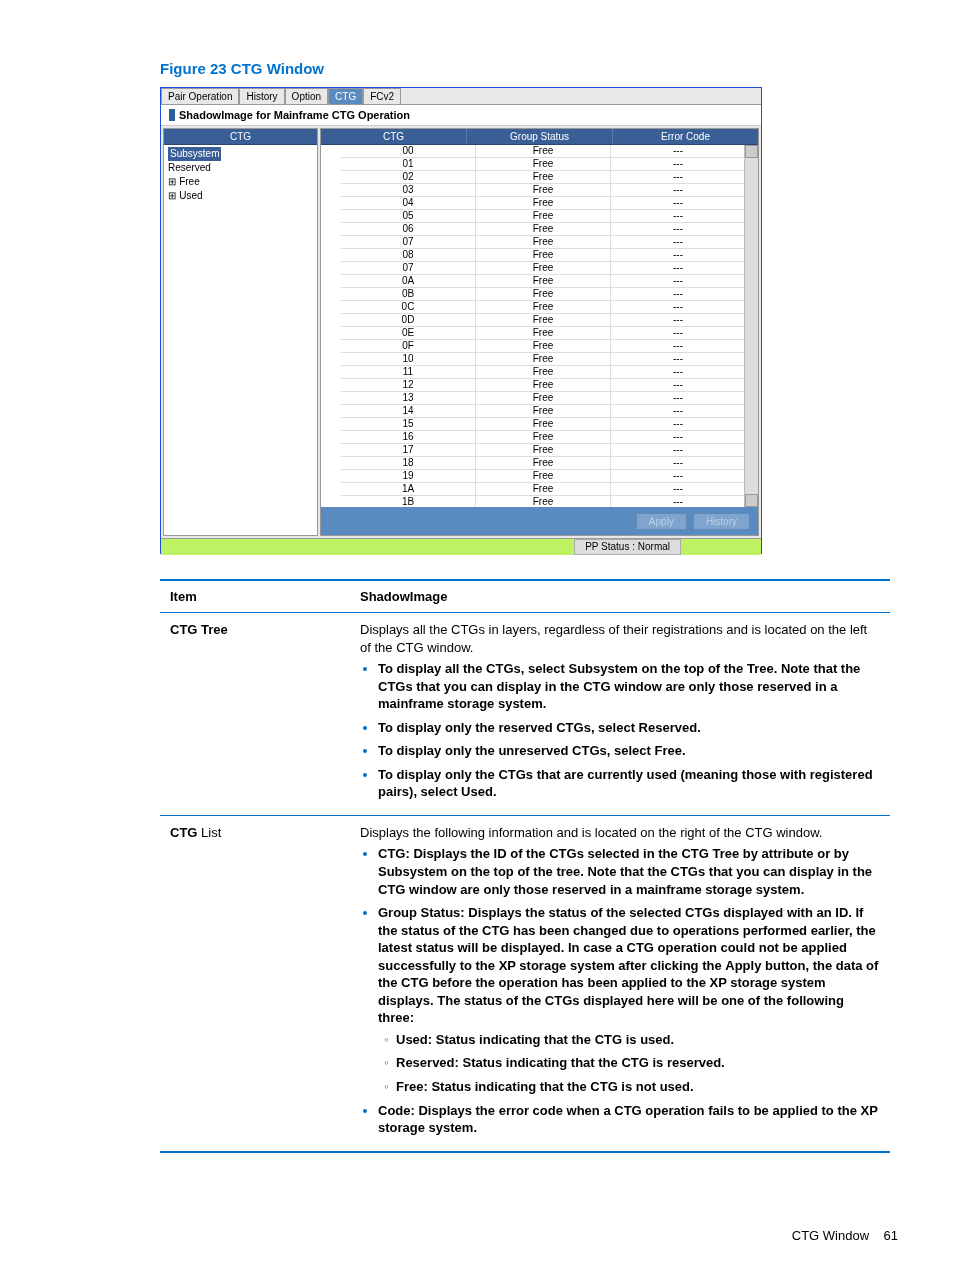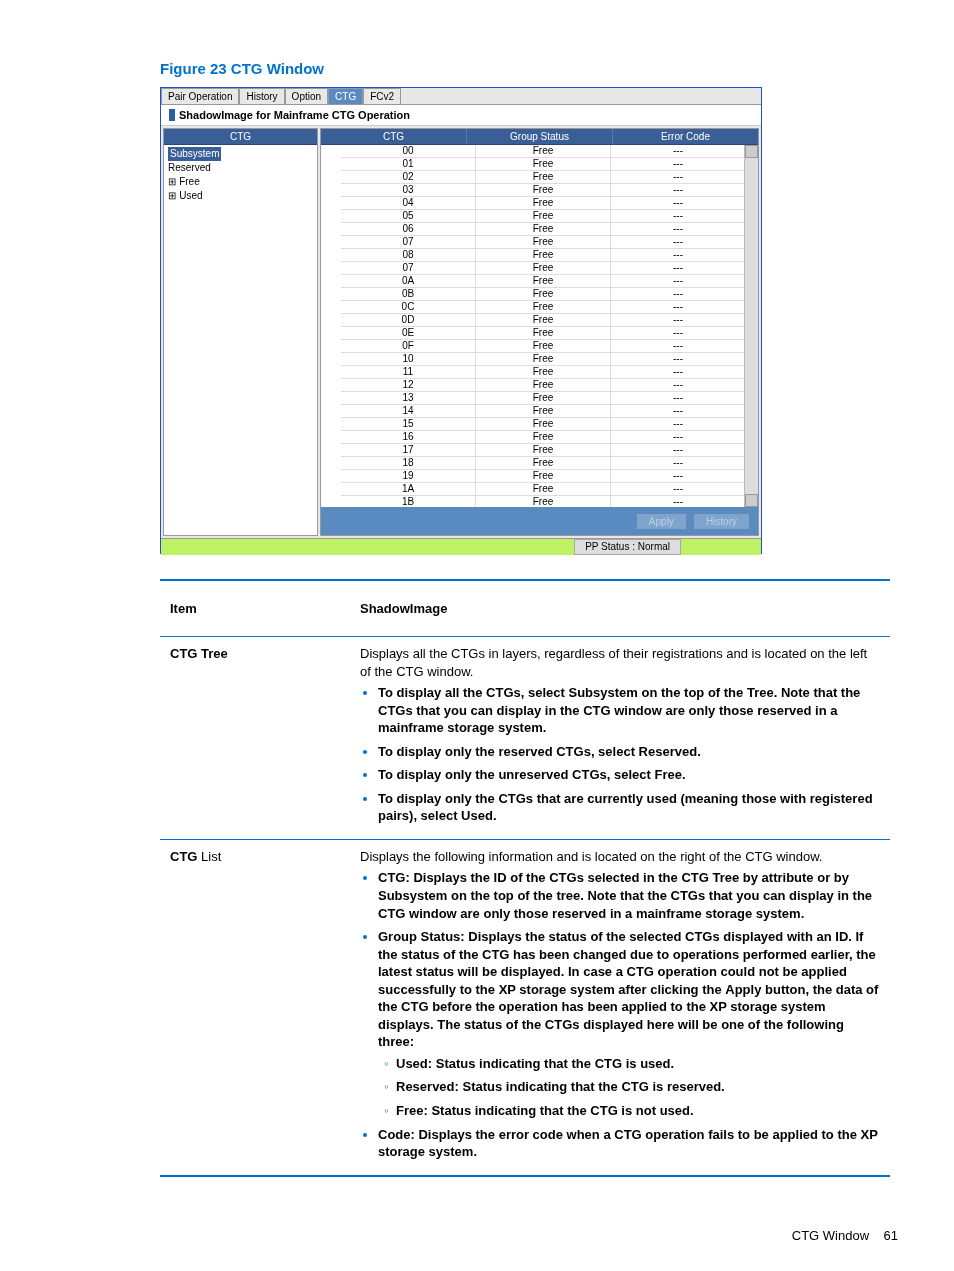--- a/index.html
+++ b/index.html
@@ -168,21 +168,21 @@
   table.doc {
     border-collapse: collapse;
     width: 730px;
     border-top: 2px solid #0073cf;
     border-bottom: 2px solid #0073cf;
     font-size: 13px;
   }
   table.doc th {
     text-align: left;
     font-weight: bold;
-    padding: 20px 10px;
+    padding: 8px 10px;
     border-bottom: 1px solid #0073cf;
     vertical-align: top;
   }
   table.doc td {
     padding: 8px 10px;
     vertical-align: top;
     border-bottom: 1px solid #0073cf;
     line-height: 1.35;
   }
   table.doc td.itemcol {

